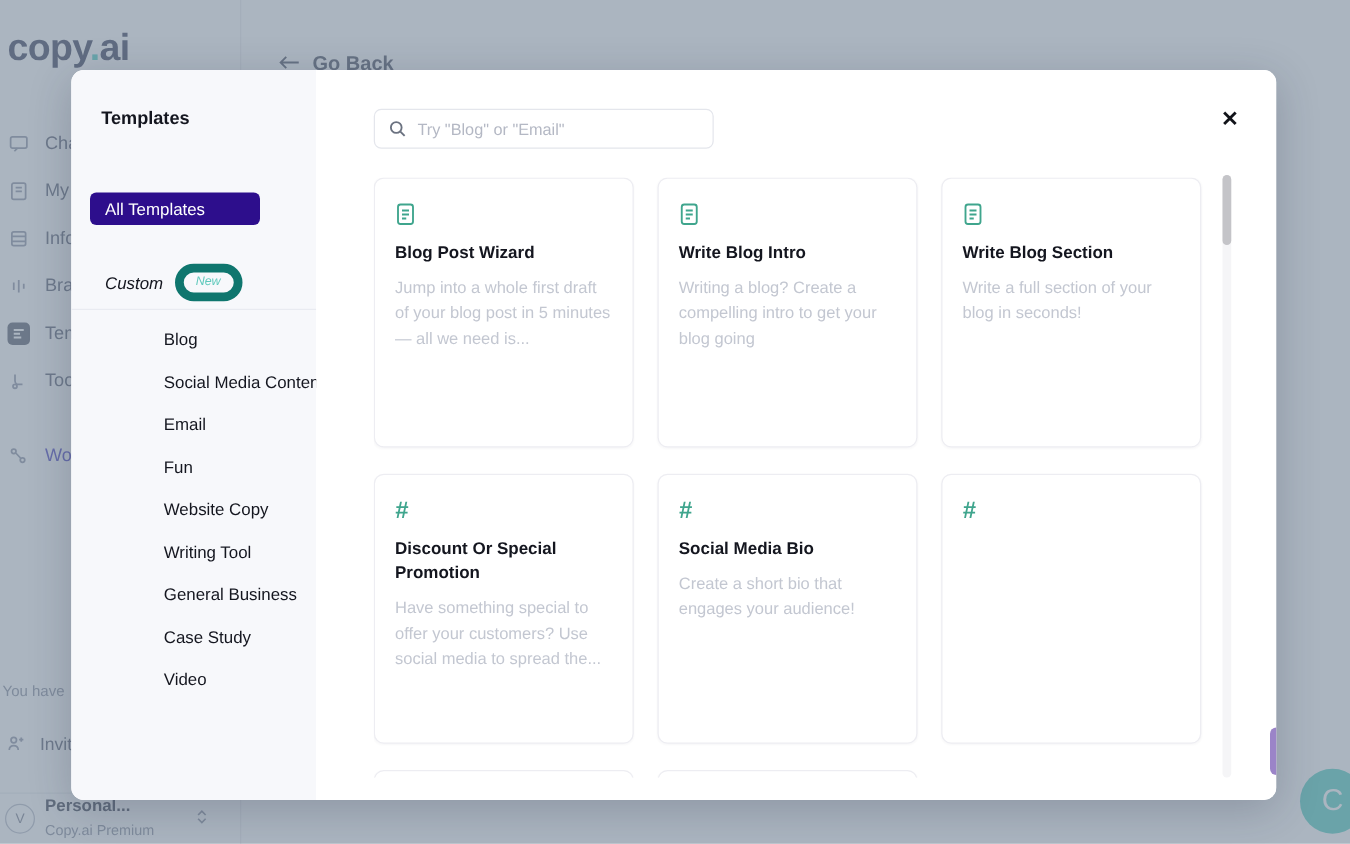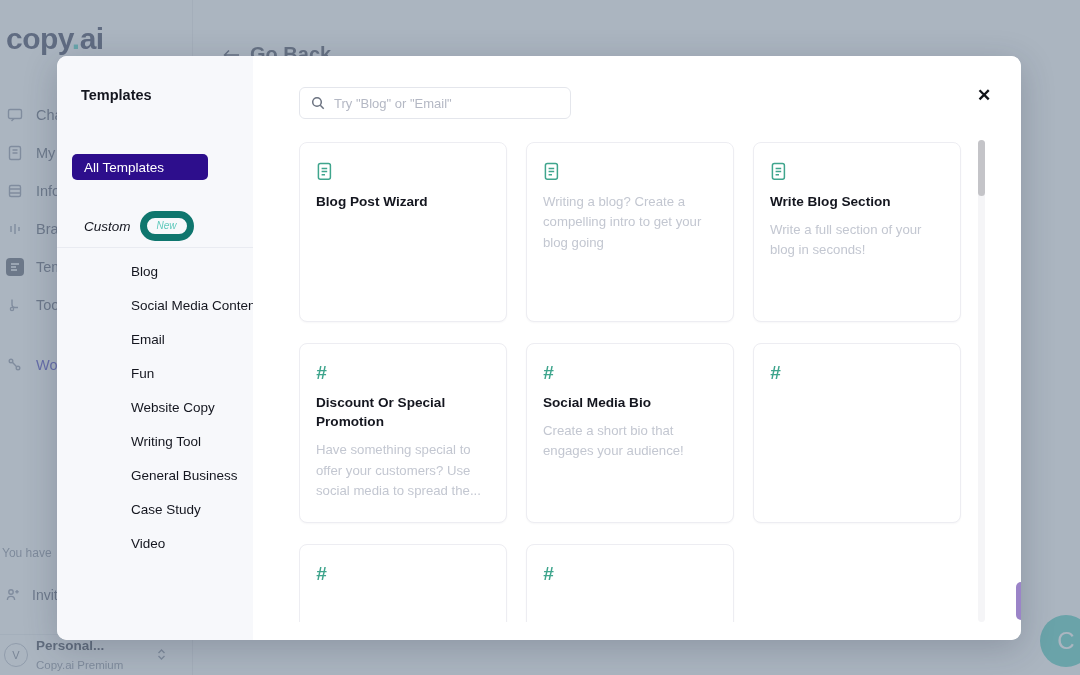--- a/index.html
+++ b/index.html
@@ -70,21 +70,21 @@
     flex: 0 0 24px;
   }
   .bg-acct-text { line-height: 1.18; }
   .bg-acct-name { font-size: 13.5px; font-weight: 700; color: #3d4252; white-space: nowrap; }
   .bg-acct-sub  { font-size: 11.5px; color: #8a90a0; white-space: nowrap; }
   .bg-acct-chev { margin-left: auto; margin-right: 26px; color: #8a90a0; font-size: 11px; line-height: 1;}
 
   .bg-goback {
     position: absolute; left: 223px; top: 43px;
     display: flex; align-items: flex-end; gap: 10px;
-    font-size: 20px; font-weight: 600; color: #4a4f63;
+    font-size: 16px; font-weight: 600; color: #4a4f63;
   }
 
   .bg-chat-widget {
     position: absolute; right: -12px; bottom: 8px;
     width: 52px; height: 52px; border-radius: 50%;
     background: #54d0c3;
     display: flex; align-items: center; justify-content: center;
     color: #ffffff; font-size: 24px; font-weight: 300;
   }
 
@@ -177,21 +177,21 @@
     position: absolute; left: 46px; top: 86px;
     width: 677px; height: 480px;
     overflow: hidden;
   }
   .cards-grid {
     display: grid;
     grid-template-columns: repeat(3, 208px);
     gap: 21px 19px;
   }
   .tpl-card {
-    height: 180px;
+    height: 216px;
     border: 1px solid #ededf2; border-radius: 8px;
     background: #ffffff;
     padding: 17px 16px 0 16px;
     box-shadow: 0 1px 2px rgba(26,30,48,0.035);
   }
   .tpl-icon { color: #3fa58d; height: 22px; margin-bottom: 10px; display:flex; align-items:center; }
   .tpl-icon.hash {
     font-size: 19px; font-weight: 700; font-style: italic;
     font-family: "Liberation Sans", sans-serif; line-height: 1;
   }
@@ -418,29 +418,31 @@
       <div class="cards-grid">
 
         <div class="tpl-card">
           <div class="tpl-icon">
             <svg width="17" height="19" viewBox="0 0 17 19" fill="none" stroke="currentColor" stroke-width="1.5">
                 <rect x="2.4" y="1.6" width="12" height="15.6" rx="2"></rect>
                 <path d="M5.6 6.4h5.6M5.6 9.6h5.6M5.6 12.8h3.4"></path>
               </svg>
           </div>
           <div class="tpl-title">Blog Post Wizard</div>
+          <div class="tpl-desc">Jump into a whole first draft of your blog post in 5 minutes — all we need is...</div>
         </div>
 
         <div class="tpl-card">
           <div class="tpl-icon">
             <svg width="17" height="19" viewBox="0 0 17 19" fill="none" stroke="currentColor" stroke-width="1.5">
                 <rect x="2.4" y="1.6" width="12" height="15.6" rx="2"></rect>
                 <path d="M5.6 6.4h5.6M5.6 9.6h5.6M5.6 12.8h3.4"></path>
               </svg>
           </div>
+          <div class="tpl-title">Write Blog Intro</div>
           <div class="tpl-desc">Writing a blog? Create a compelling intro to get your blog going</div>
         </div>
 
 
         <div class="tpl-card">
           <div class="tpl-icon">
             <svg width="17" height="19" viewBox="0 0 17 19" fill="none" stroke="currentColor" stroke-width="1.5">
                 <rect x="2.4" y="1.6" width="12" height="15.6" rx="2"></rect>
                 <path d="M5.6 6.4h5.6M5.6 9.6h5.6M5.6 12.8h3.4"></path>
               </svg>

